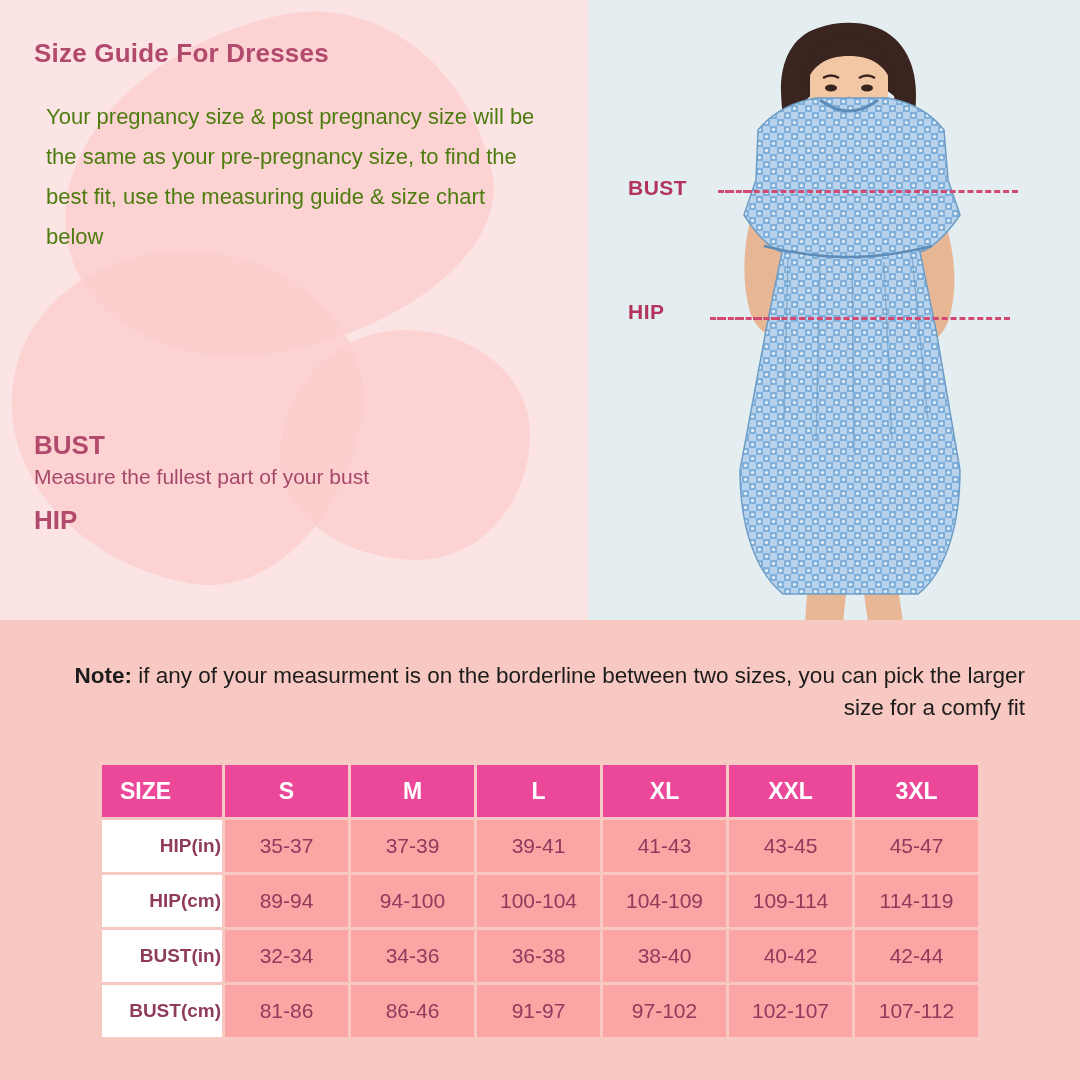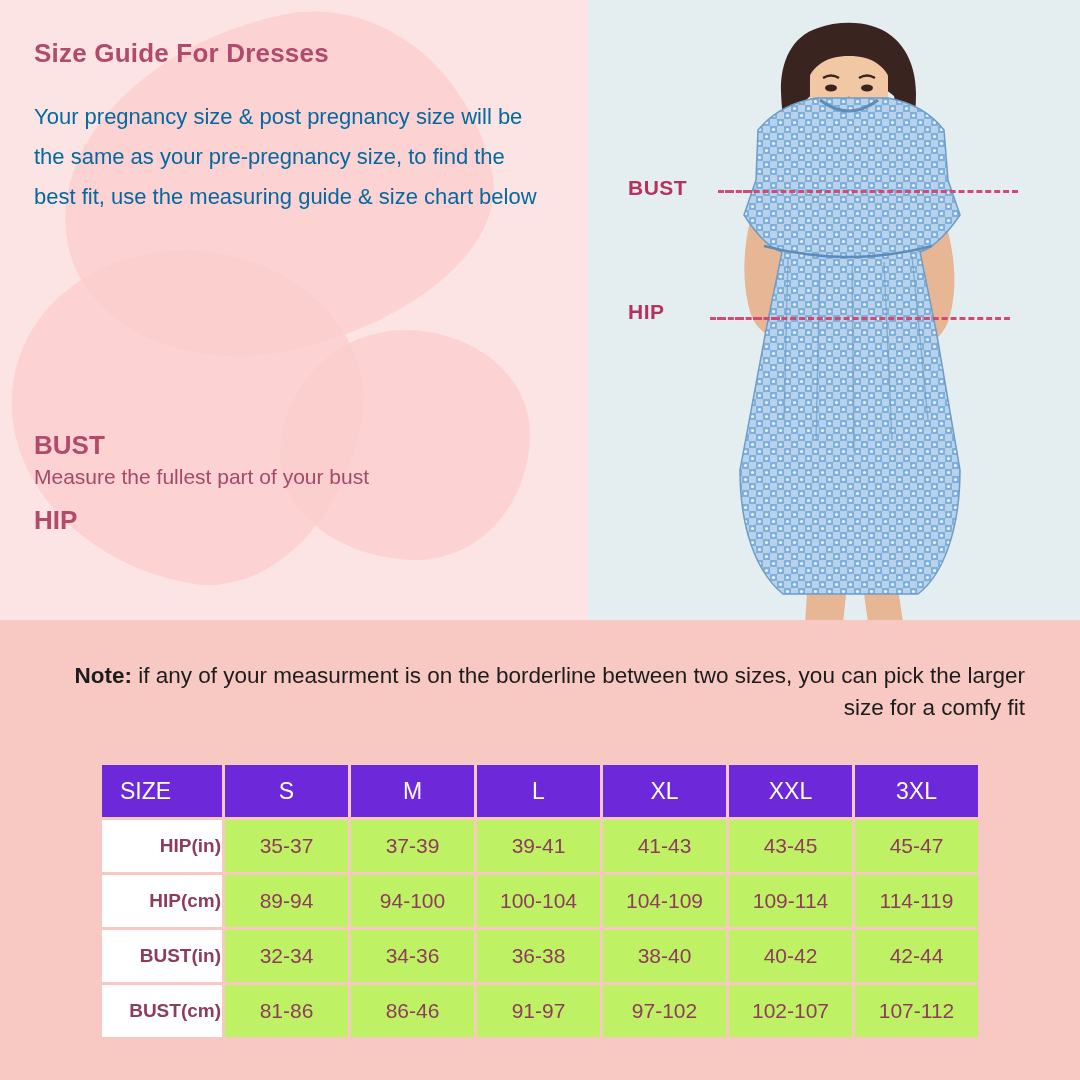--- a/index.html
+++ b/index.html
@@ -66,23 +66,23 @@
   .guide-title {
     font-size: 26px;
     font-weight: bold;
     color: #b24a6e;
     letter-spacing: 0.2px;
     margin: 0 0 28px 0;
   }
   .guide-body {
     font-size: 22px;
     line-height: 40px;
-    color: #0369a1;
+    color: #4d7c0f;
     max-width: 510px;
-    margin: 0;
+    margin: 12px;
   }
   .section-head {
     font-size: 26px;
     font-weight: bold;
     color: #b24a6e;
     margin: 0;
   }
   .section-sub {
     font-size: 21px;
     color: #a6496a;
@@ -174,39 +174,39 @@
     table-layout: fixed;
   }
   table.size-table th,
   table.size-table td {
     height: 50px;
     text-align: center;
     vertical-align: middle;
     font-size: 21px;
   }
   table.size-table thead th {
-    background: #6d28d9;
+    background: #ec4899;
     color: #ffffff;
-    font-weight: normal;
+    font-weight: bold;
     font-size: 23px;
   }
   table.size-table thead th:first-child {
     text-align: left;
     padding-left: 18px;
   }
   table.size-table tbody th {
     background: #ffffff;
     color: #8e3b5c;
     font-weight: bold;
     font-size: 19px;
     text-align: right;
     padding-left: 12px;
   }
   table.size-table tbody td {
-    background: #bef264;
+    background: #fca5a5;
     color: #8e3b5c;
   }
   table.size-table col.first { width: 120px; }
 </style>
 </head>
 <body>
 
 <div class="page">
 
   <div class="top">

